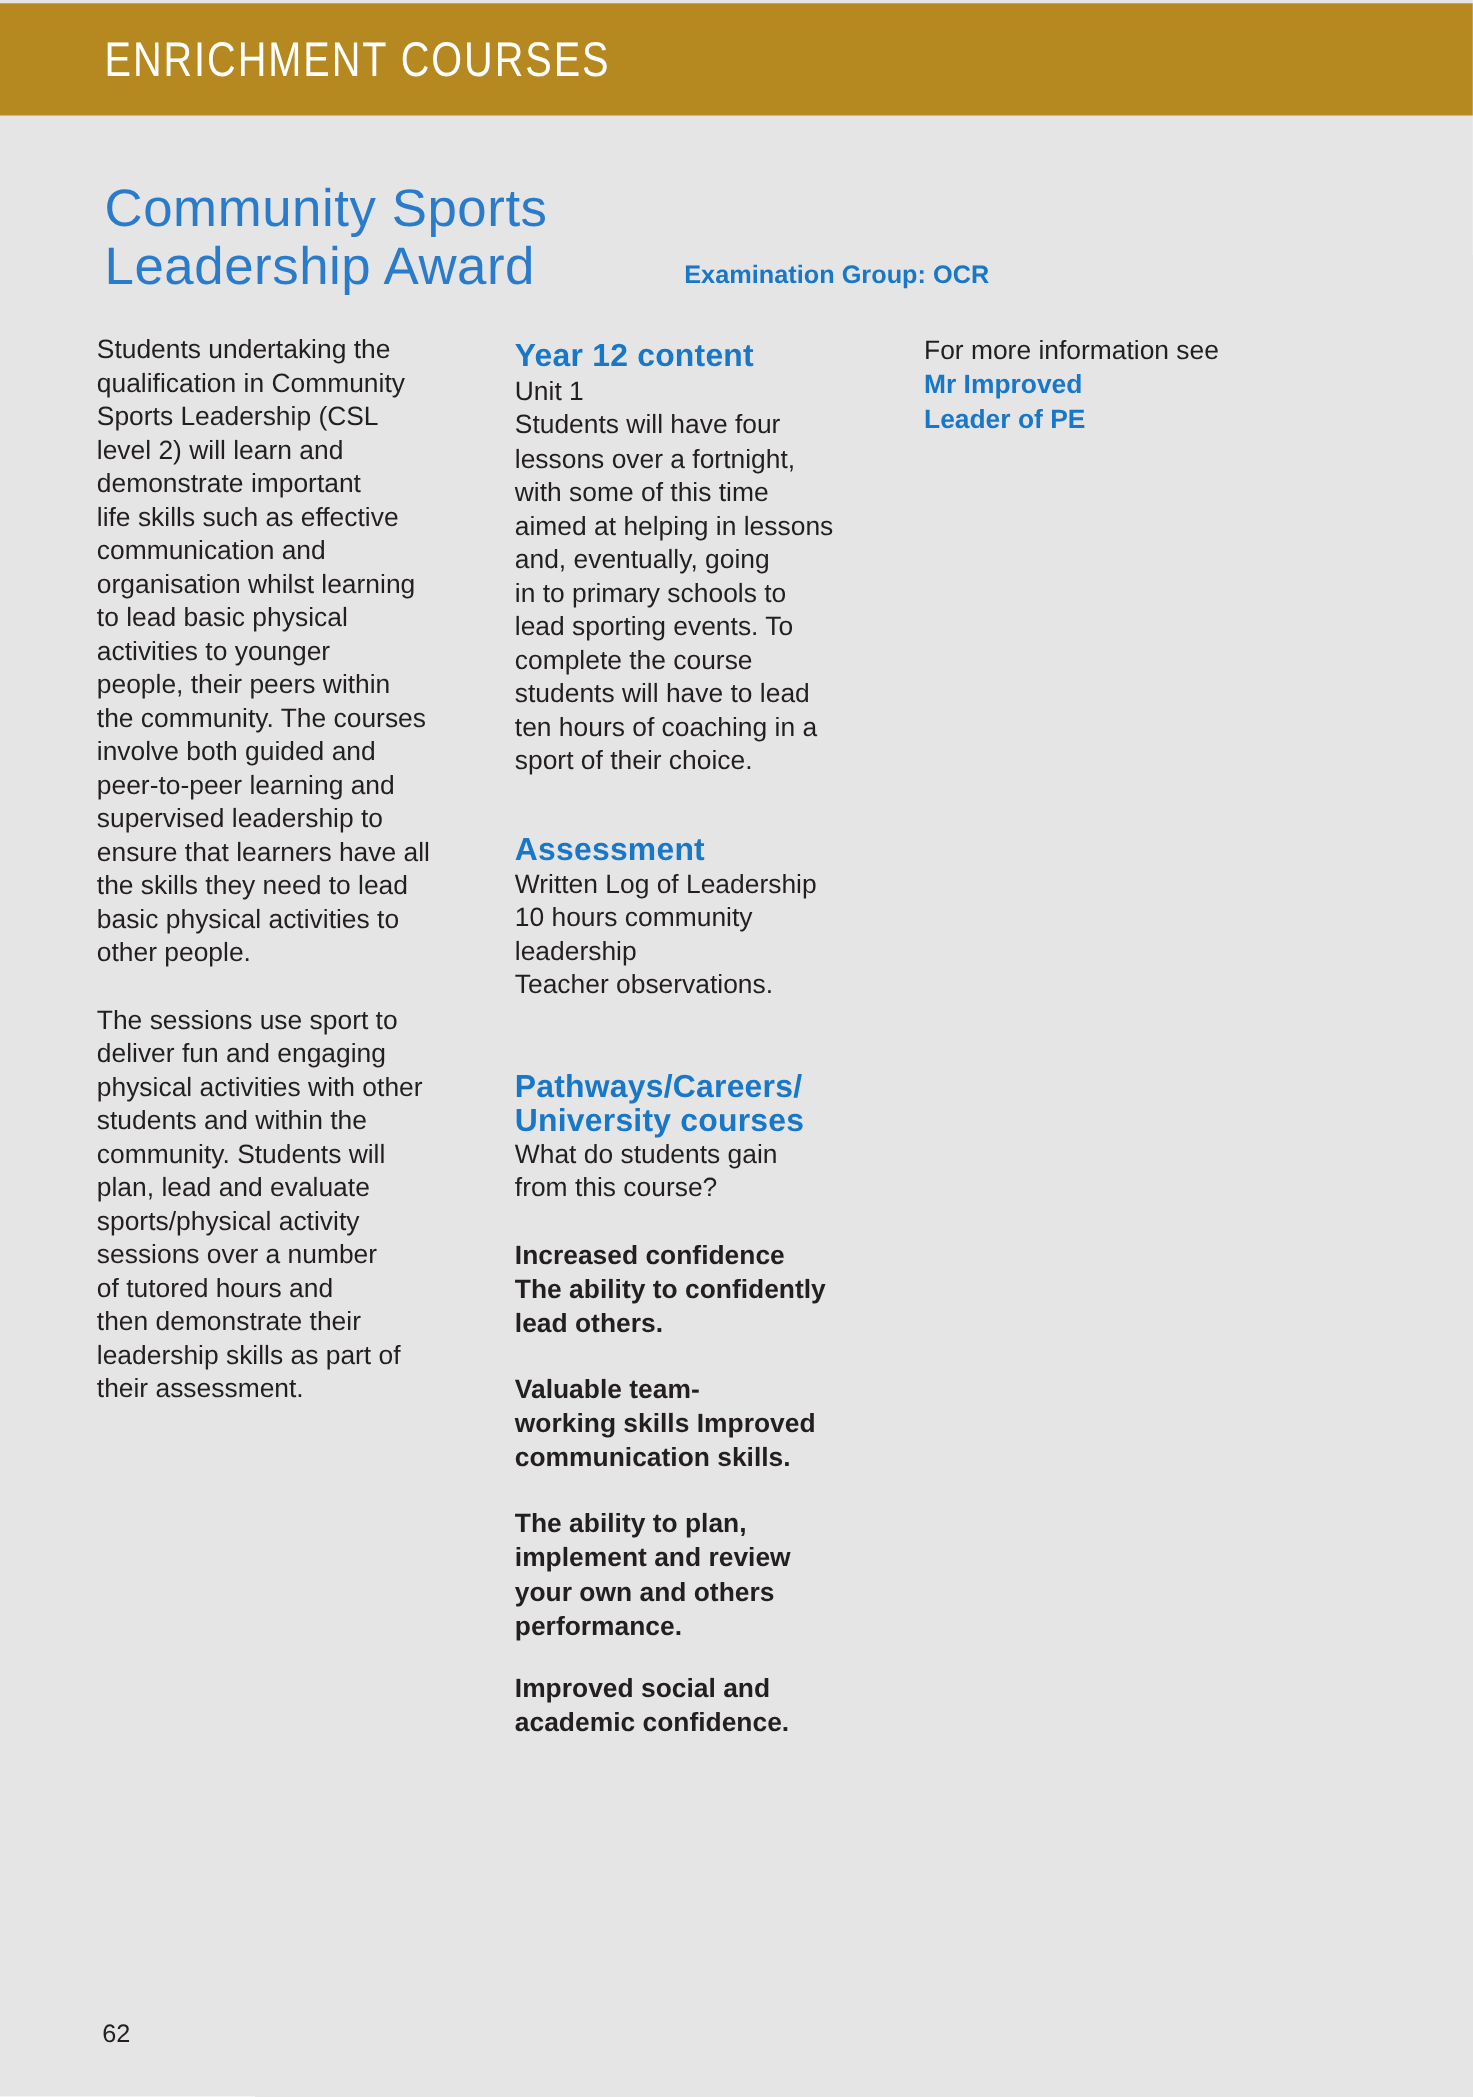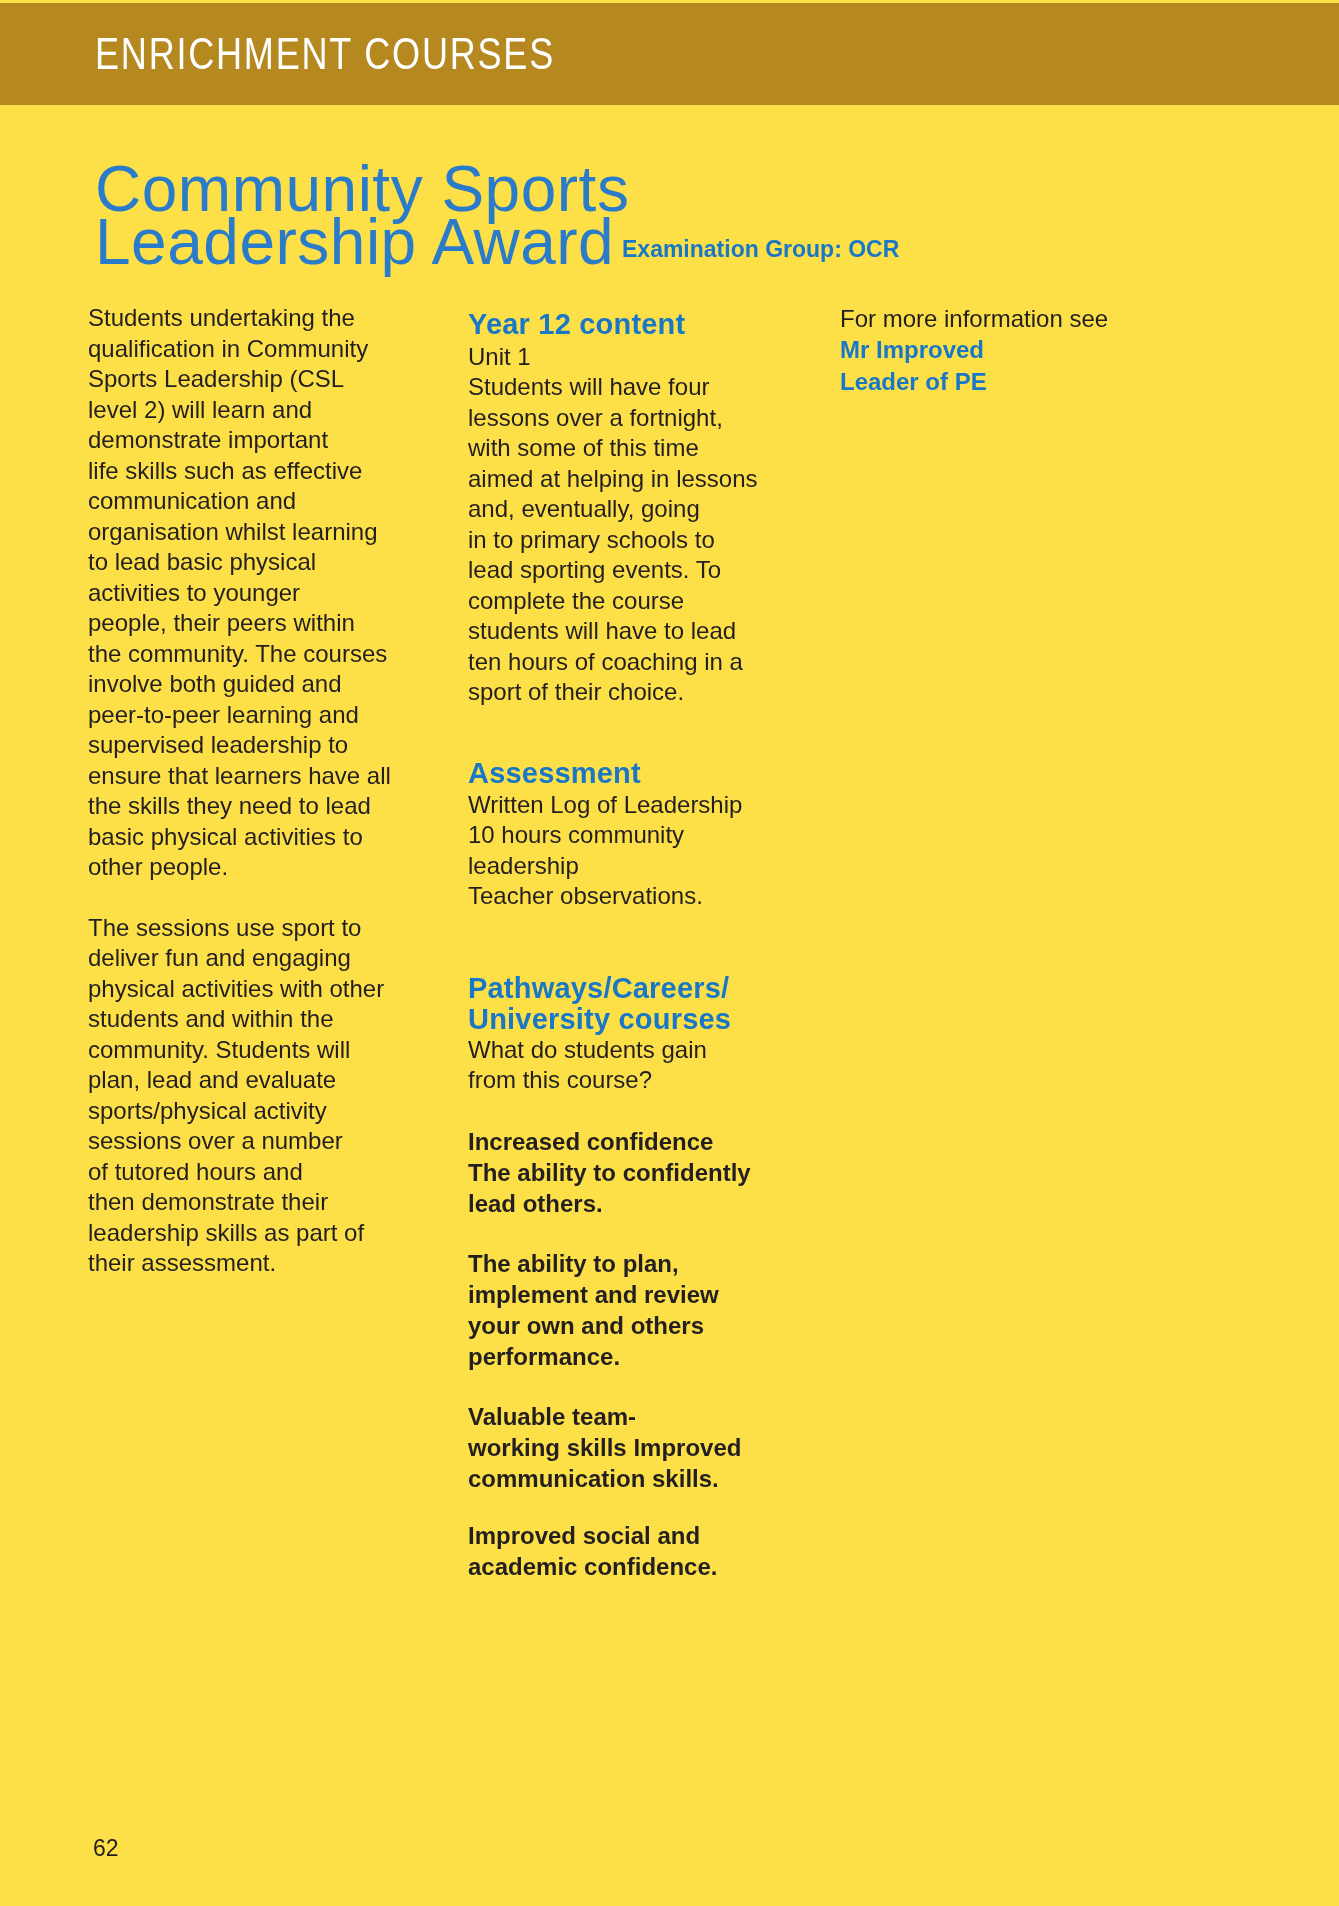--- a/index.html
+++ b/index.html
@@ -7,21 +7,21 @@
     --blue:#1977C8;
     --title-blue:#2A7CCB;
     --text:#231F20;
   }
   *{margin:0;padding:0;box-sizing:border-box;}
   html,body{background:#ffffff;}
   body{font-family:"Liberation Sans", sans-serif;color:var(--text);}
   .page{
     position:relative;
     width:1339px;height:1906px;
-    background:#fde047;
+    background:#e5e5e5;
     overflow:hidden;
   }
   .header-bar{
     position:absolute;left:0;top:3px;
     width:100%;height:102px;
     background:var(--gold);
     display:flex;align-items:center;
   }
   .header-title{
     color:#ffffff;
@@ -29,21 +29,21 @@
     font-weight:300;
     letter-spacing:2px;
     margin-left:95px;
     transform:scaleX(0.88) scaleY(1.08);
     transform-origin:left center;
     white-space:nowrap;
   }
   .preline{white-space:pre-line;}
   .course-title{
     position:absolute;left:95px;top:163px;
-    font-size:64px;line-height:53px;
+    font-size:48px;line-height:53px;
     font-weight:400;
     color:var(--title-blue);
     letter-spacing:0.5px;
   }
   .exam-group{
     position:absolute;left:622px;top:236px;
     font-size:23px;font-weight:700;
     color:var(--blue);
   }
   .col{
@@ -146,27 +146,27 @@
 Teacher observations.</p>
 
     <div class="h-blue h-pathways preline">Pathways/Careers/
 University courses</div>
     <p class="preline body-block">What do students gain
 from this course?</p>
 
     <p class="gain gain-first preline">Increased confidence
 The ability to confidently
 lead others.</p>
+    <p class="gain gain-gap preline">Valuable team-
+working skills Improved
+communication skills.</p>
     <p class="gain gain-gap preline">The ability to plan,
 implement and review
 your own and others
 performance.</p>
-    <p class="gain gain-gap preline">Valuable team-
-working skills Improved
-communication skills.</p>
     <p class="gain gain-last preline">Improved social and
 academic confidence.</p>
   </div>
 
   <div class="col col-right">
     <div class="info-line">For more information see</div>
     <div class="contact">Mr Improved</div>
     <div class="contact">Leader of PE</div>
   </div>
 

